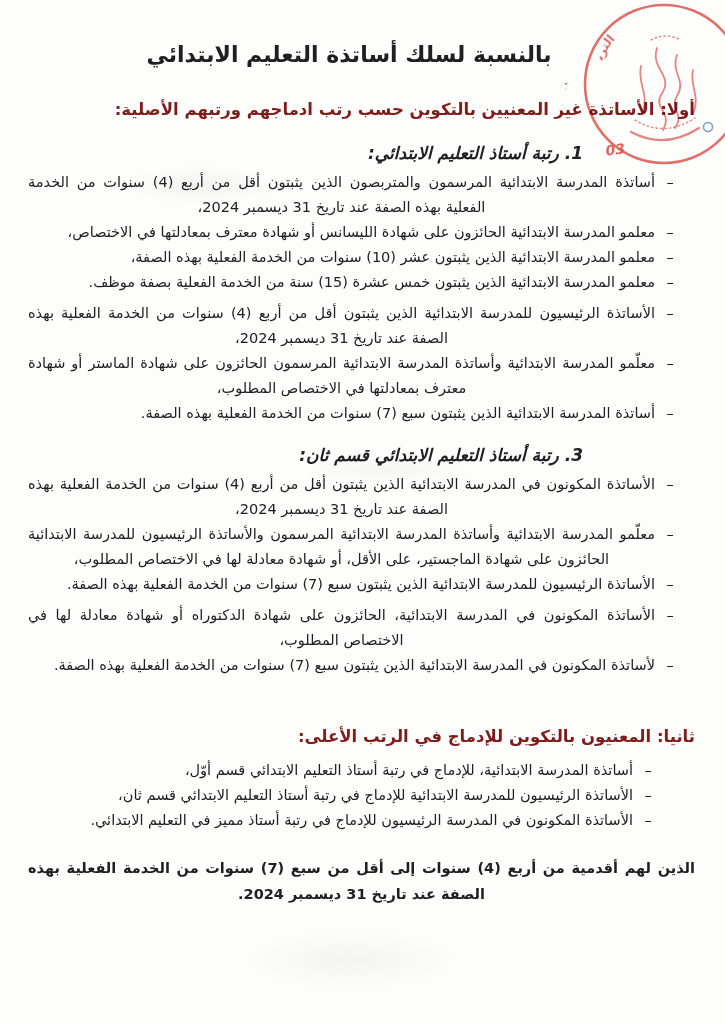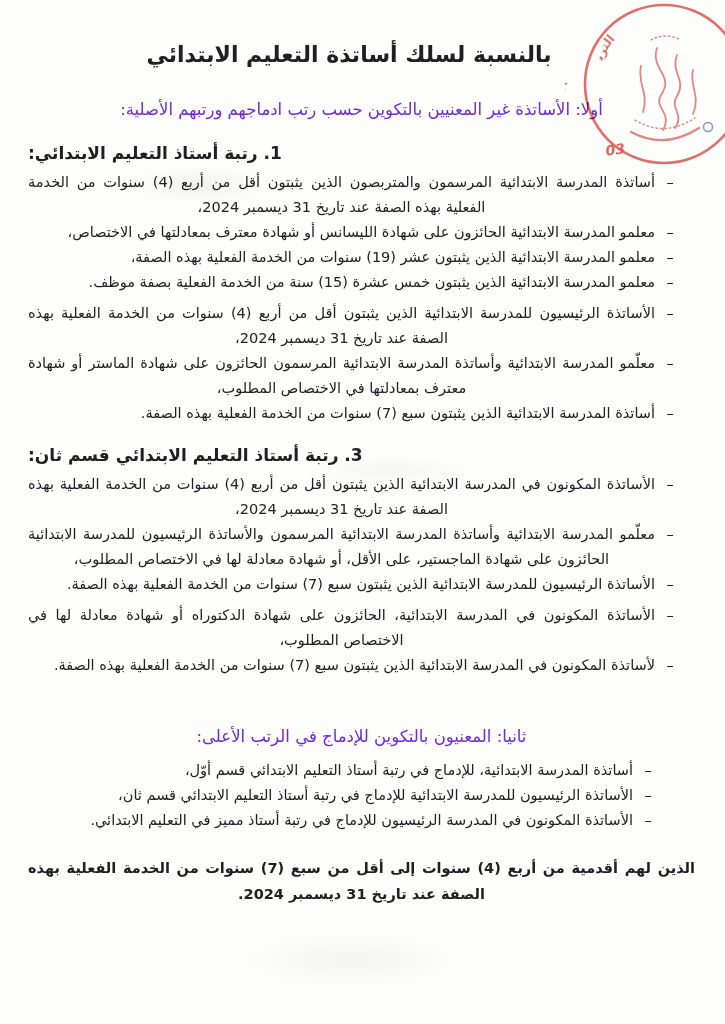--- a/index.html
+++ b/index.html
@@ -22,30 +22,31 @@
   .sm3{left:300px;top:455px;width:180px;height:30px;background:radial-gradient(closest-side,rgba(60,60,60,.045),transparent);}
 
   .title{
     margin:40px 25px 0 0;
     font-size:22px;font-weight:700;
     line-height:30px;
     text-align:center;
   }
   .part-h{
     margin:25px 0 0 0;
-    font-size:16.5px;font-weight:400;
+    font-size:16.5px;font-weight:700;
     line-height:29px;
-    color:#6d28d9;
-    text-align:center;
+    color:#7f1d1d;
+    text-align:right;
   }
   .rank-h{
     margin:15px 112px 3px 0;
     font-size:17px;font-weight:700;
     line-height:28px;
-    text-align:left;
+    text-align:right;
+    font-style:italic;
   }
   .bl{padding:0 18px 0 0;margin:0 0 6px 0;}
   .bl.inner{padding-right:40px;margin-top:7px;}
   .bullet{display:flex;align-items:flex-start;gap:8px;line-height:25px;font-size:14.5px;}
   .dash{flex:none;width:14px;text-align:center;}
   .txt{flex:1;min-width:0;}
   .txt.ml{text-align:justify;text-align-last:center;}
   .txt.one{}
   .closing{
     margin:22px 0 0 0;
@@ -96,21 +97,21 @@
       <div class="bullet">
         <span class="dash">–</span>
         <span class="txt ml">أساتذة المدرسة الابتدائية المرسمون والمتربصون الذين يثبتون أقل من أربع (4) سنوات من الخدمة الفعلية بهذه الصفة عند تاريخ 31 ديسمبر 2024،</span>
       </div>
       <div class="bullet">
         <span class="dash">–</span>
         <span class="txt one">معلمو المدرسة الابتدائية الحائزون على شهادة الليسانس أو شهادة معترف بمعادلتها في الاختصاص،</span>
       </div>
       <div class="bullet">
         <span class="dash">–</span>
-        <span class="txt one">معلمو المدرسة الابتدائية الذين يثبتون عشر (19) سنوات من الخدمة الفعلية بهذه الصفة،</span>
+        <span class="txt one">معلمو المدرسة الابتدائية الذين يثبتون عشر (10) سنوات من الخدمة الفعلية بهذه الصفة،</span>
       </div>
       <div class="bullet">
         <span class="dash">–</span>
         <span class="txt one">معلمو المدرسة الابتدائية الذين يثبتون خمس عشرة (15) سنة من الخدمة الفعلية بصفة موظف.</span>
       </div>
     </div>
   </section>
 
   <section>
     <div class="bl">

